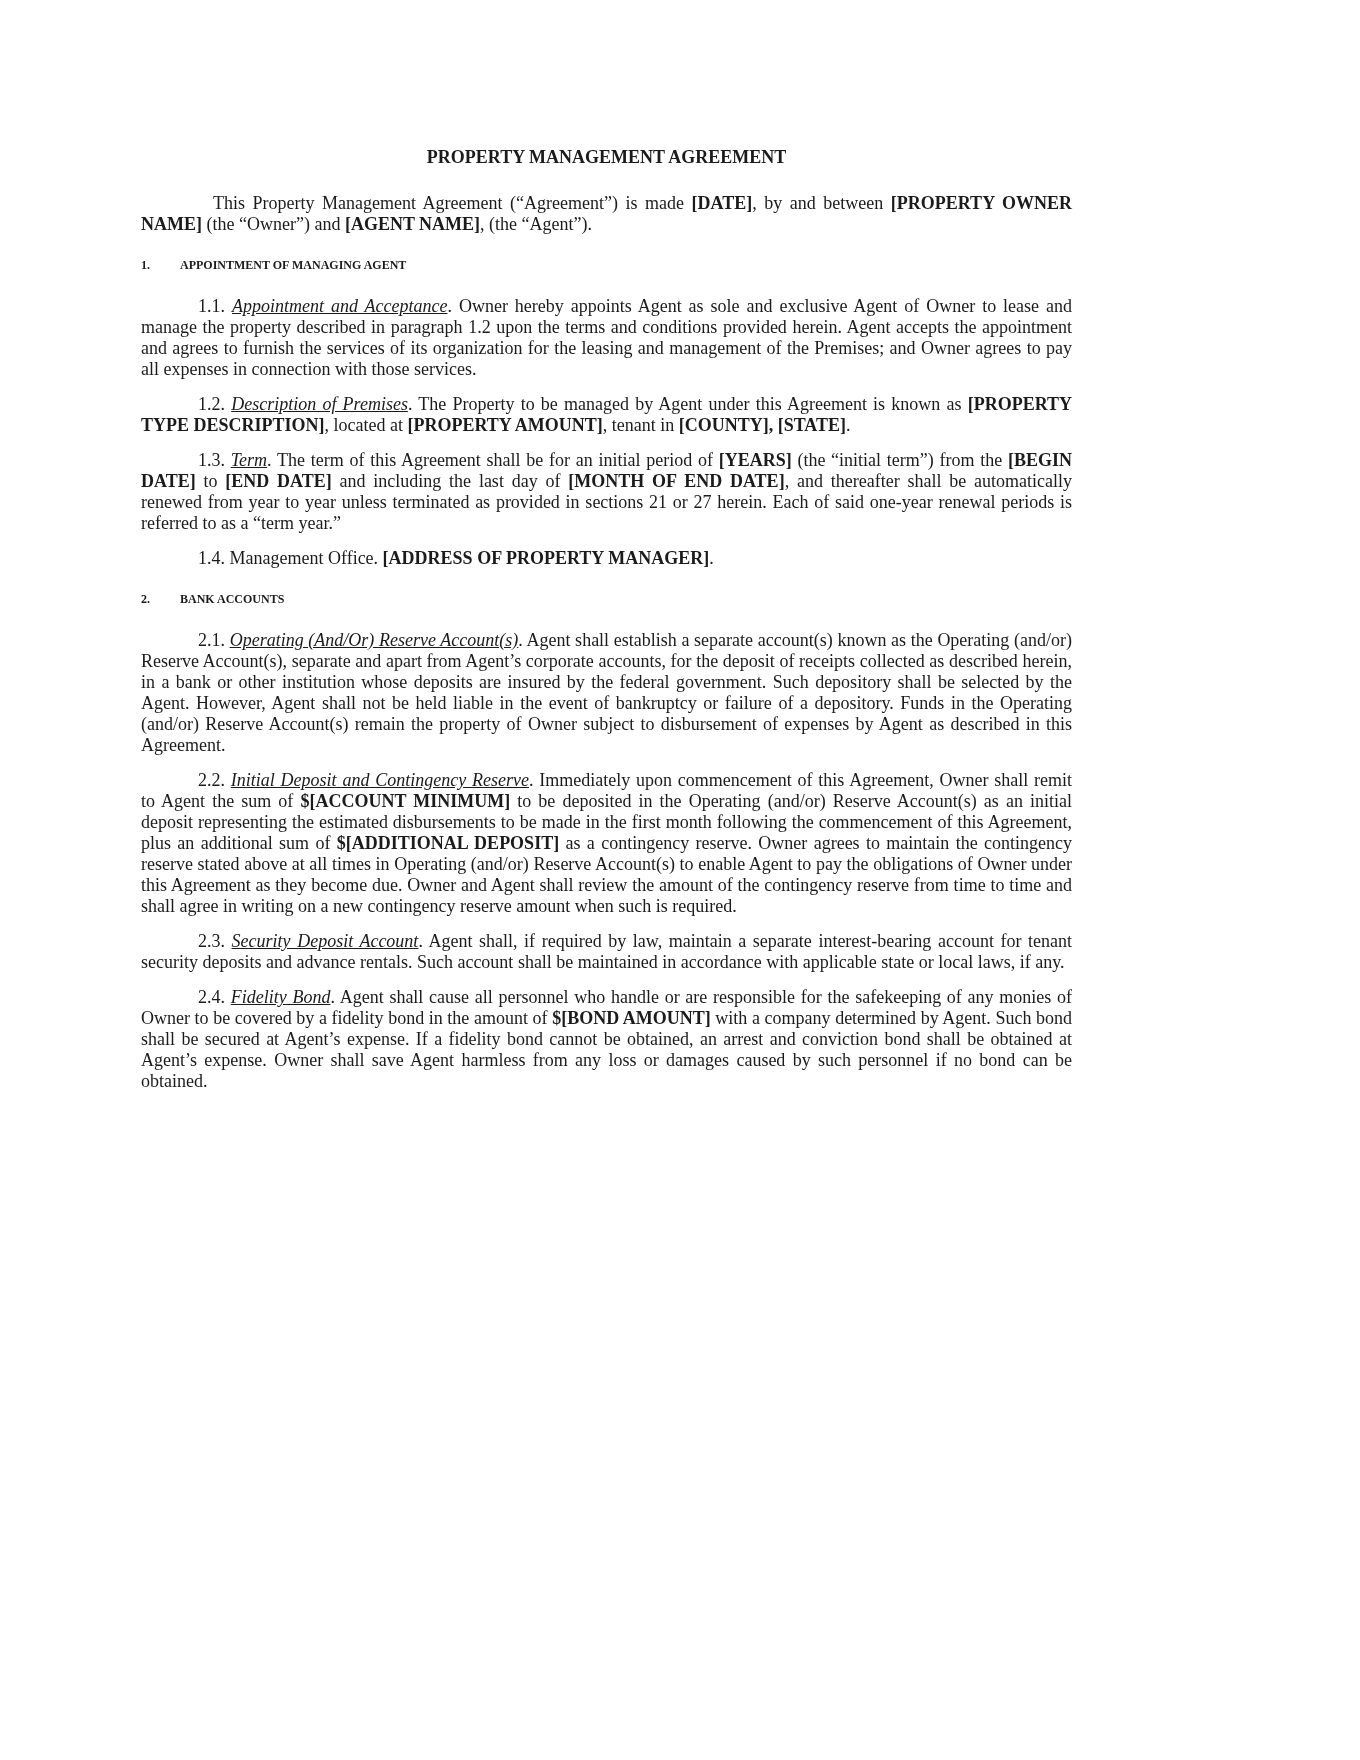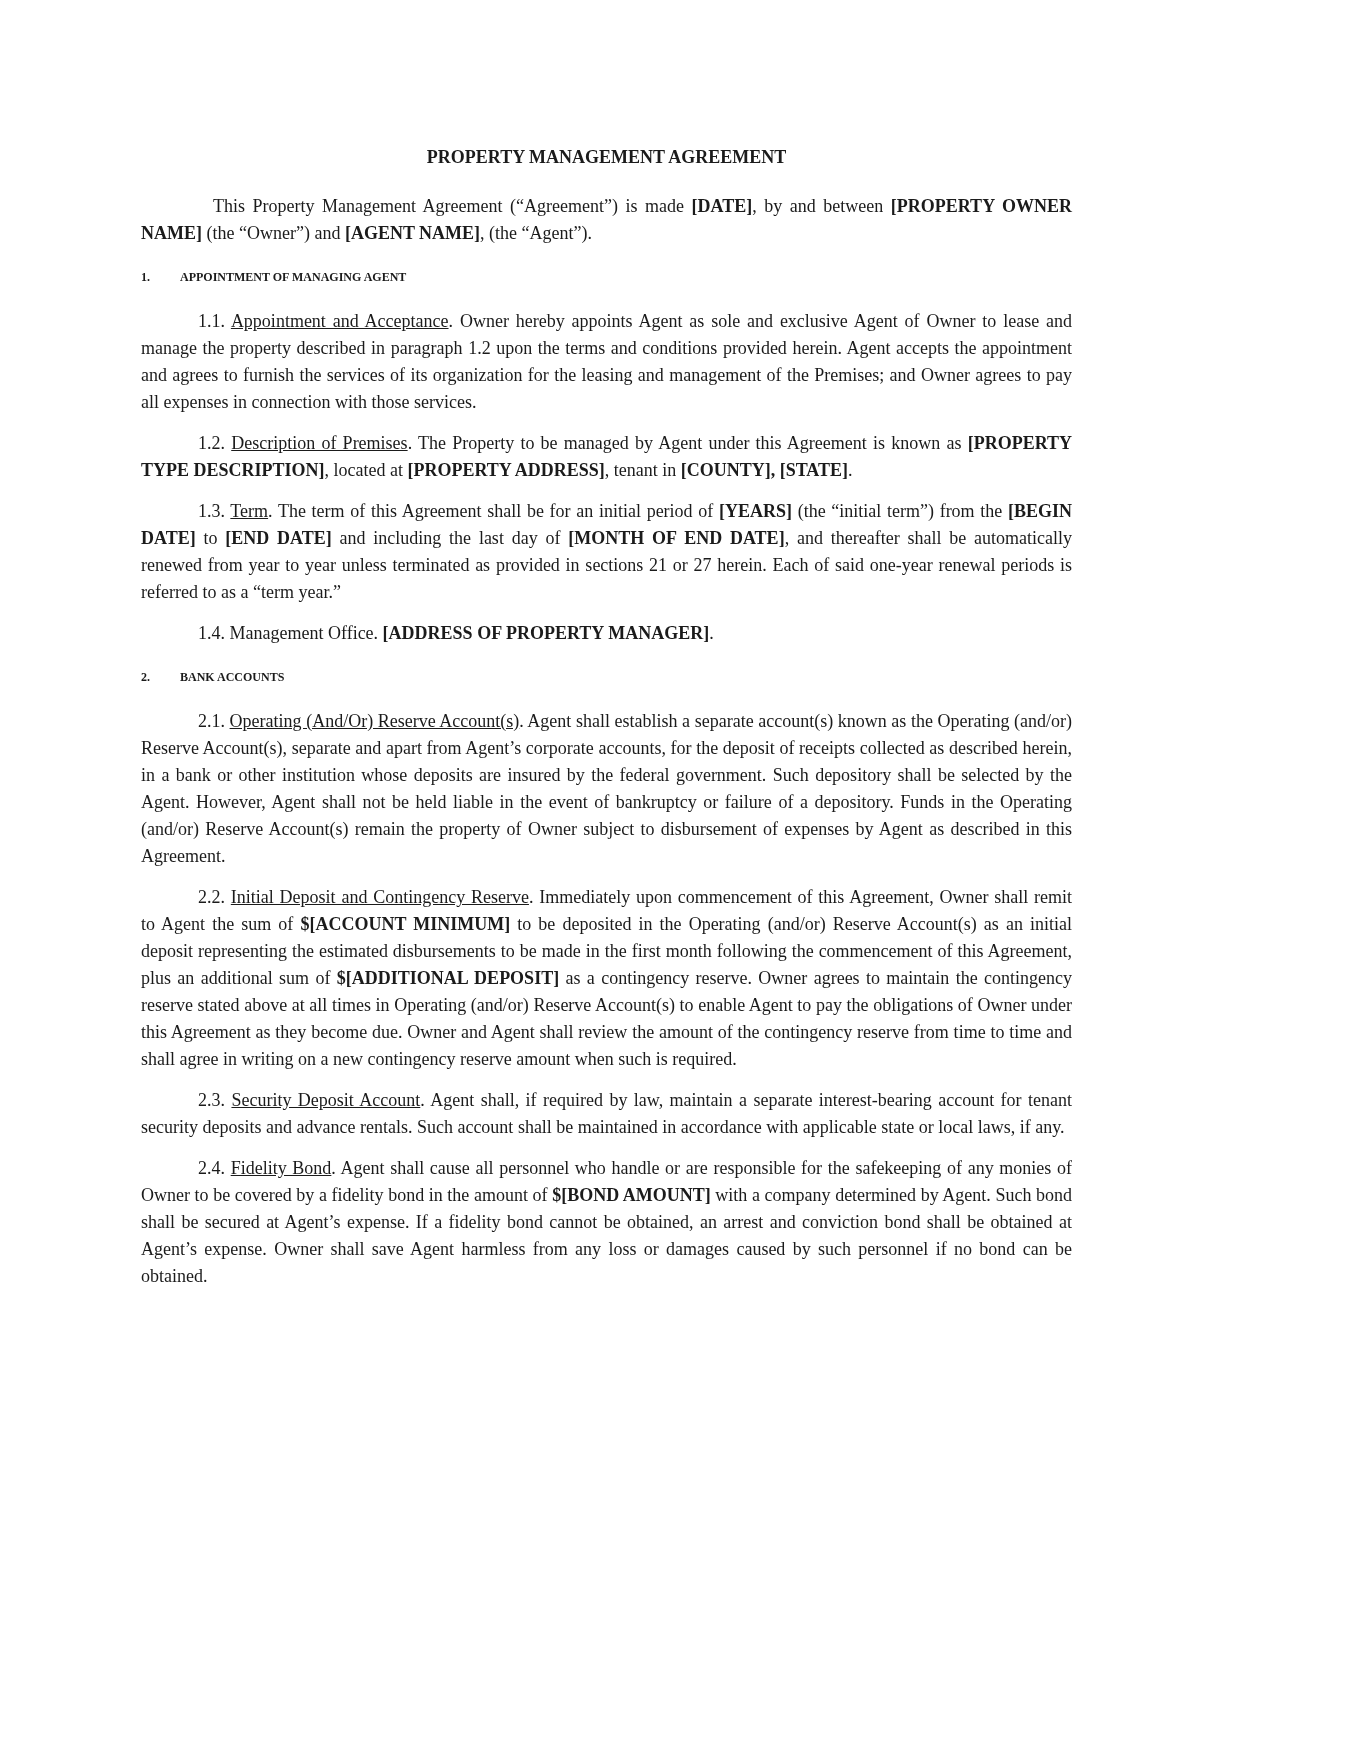--- a/index.html
+++ b/index.html
@@ -19,53 +19,53 @@
   }
   .doc-title {
     font-size: 18px;
     line-height: 27px;
     font-weight: bold;
     text-align: center;
     margin: 0 0 22px 0;
   }
   .para {
     font-size: 18px;
-    line-height: 27px;
+    line-height: 21px;
     text-align: justify;
     margin: 0 0 14px 0;
   }
   .para.indent-lg { text-indent: 72px; }
   .para.indent    { text-indent: 57px; }
   .sec-heading {
     font-size: 12px;
     line-height: 27px;
     font-weight: bold;
     margin: 17px 0 17px 0;
   }
   .sec-num { display: inline-block; width: 39px; }
   .sec-num.wide { width: 72px; }
   .b { font-weight: bold; }
-  .u { text-decoration: underline; }
+  .u { text-decoration: underline; font-style: italic; }
 </style>
 </head>
 <body>
 
 <div class="page">
 
   <div class="doc-title">PROPERTY MANAGEMENT AGREEMENT</div>
 
   <p class="para indent-lg"><span>This Property Management Agreement (“Agreement”) is made </span><span class="b">[DATE]</span><span>, by and between </span><span class="b">[PROPERTY OWNER NAME]</span><span> (the “Owner”) and </span><span class="b">[AGENT NAME]</span><span>,  (the “Agent”).</span></p>
 
   <div class="sec-heading">
     <span class="sec-num">1.</span><span>APPOINTMENT OF MANAGING AGENT</span>
   </div>
 
   <p class="para indent"><span>1.1. </span><span class="u">Appointment and Acceptance</span><span>. Owner hereby appoints Agent as sole and exclusive Agent of Owner to lease and manage the property described in paragraph 1.2 upon the terms and conditions provided herein. Agent accepts the appointment and agrees to furnish the services of its organization for the leasing and management of the Premises; and Owner agrees to pay all expenses in connection with those services.</span></p>
 
-  <p class="para indent"><span>1.2. </span><span class="u">Description of Premises</span><span>. The Property to be managed by Agent under this Agreement is known as </span><span class="b">[PROPERTY TYPE DESCRIPTION]</span><span>, located at </span><span class="b">[PROPERTY ADDRESS]</span><span>, tenant in </span><span class="b">[COUNTY], [STATE]</span><span>.</span></p>
+  <p class="para indent"><span>1.2. </span><span class="u">Description of Premises</span><span>. The Property to be managed by Agent under this Agreement is known as </span><span class="b">[PROPERTY TYPE DESCRIPTION]</span><span>, located at </span><span class="b">[PROPERTY AMOUNT]</span><span>, tenant in </span><span class="b">[COUNTY], [STATE]</span><span>.</span></p>
 
   <p class="para indent"><span>1.3. </span><span class="u">Term</span><span>. The term of this Agreement shall be for an initial period of </span><span class="b">[YEARS]</span><span> (the “initial term”) from the </span><span class="b">[BEGIN DATE]</span><span> to </span><span class="b">[END DATE]</span><span> and including the last day of </span><span class="b">[MONTH OF END DATE]</span><span>, and thereafter shall be automatically renewed from year to year unless terminated as provided in sections 21 or 27 herein. Each of said one-year renewal periods is referred to as a “term year.”</span></p>
 
   <p class="para indent"><span>1.4. Management Office. </span><span class="b">[ADDRESS OF PROPERTY MANAGER]</span><span>.</span></p>
 
   <div class="sec-heading">
     <span class="sec-num">2.</span><span>BANK ACCOUNTS</span>
   </div>
 
   <p class="para indent"><span>2.1. </span><span class="u">Operating (And/Or) Reserve Account(s)</span><span>. Agent shall establish a separate account(s) known as the Operating (and/or) Reserve Account(s), separate and apart from Agent’s corporate accounts, for the deposit of receipts collected as described herein, in a bank or other institution whose deposits are insured by the federal government.  Such depository shall be selected by the Agent.  However, Agent shall not be held liable in the event of bankruptcy or failure of a depository.  Funds in the Operating (and/or) Reserve Account(s) remain the property of Owner subject to disbursement of expenses by Agent as described in this Agreement.</span></p>

